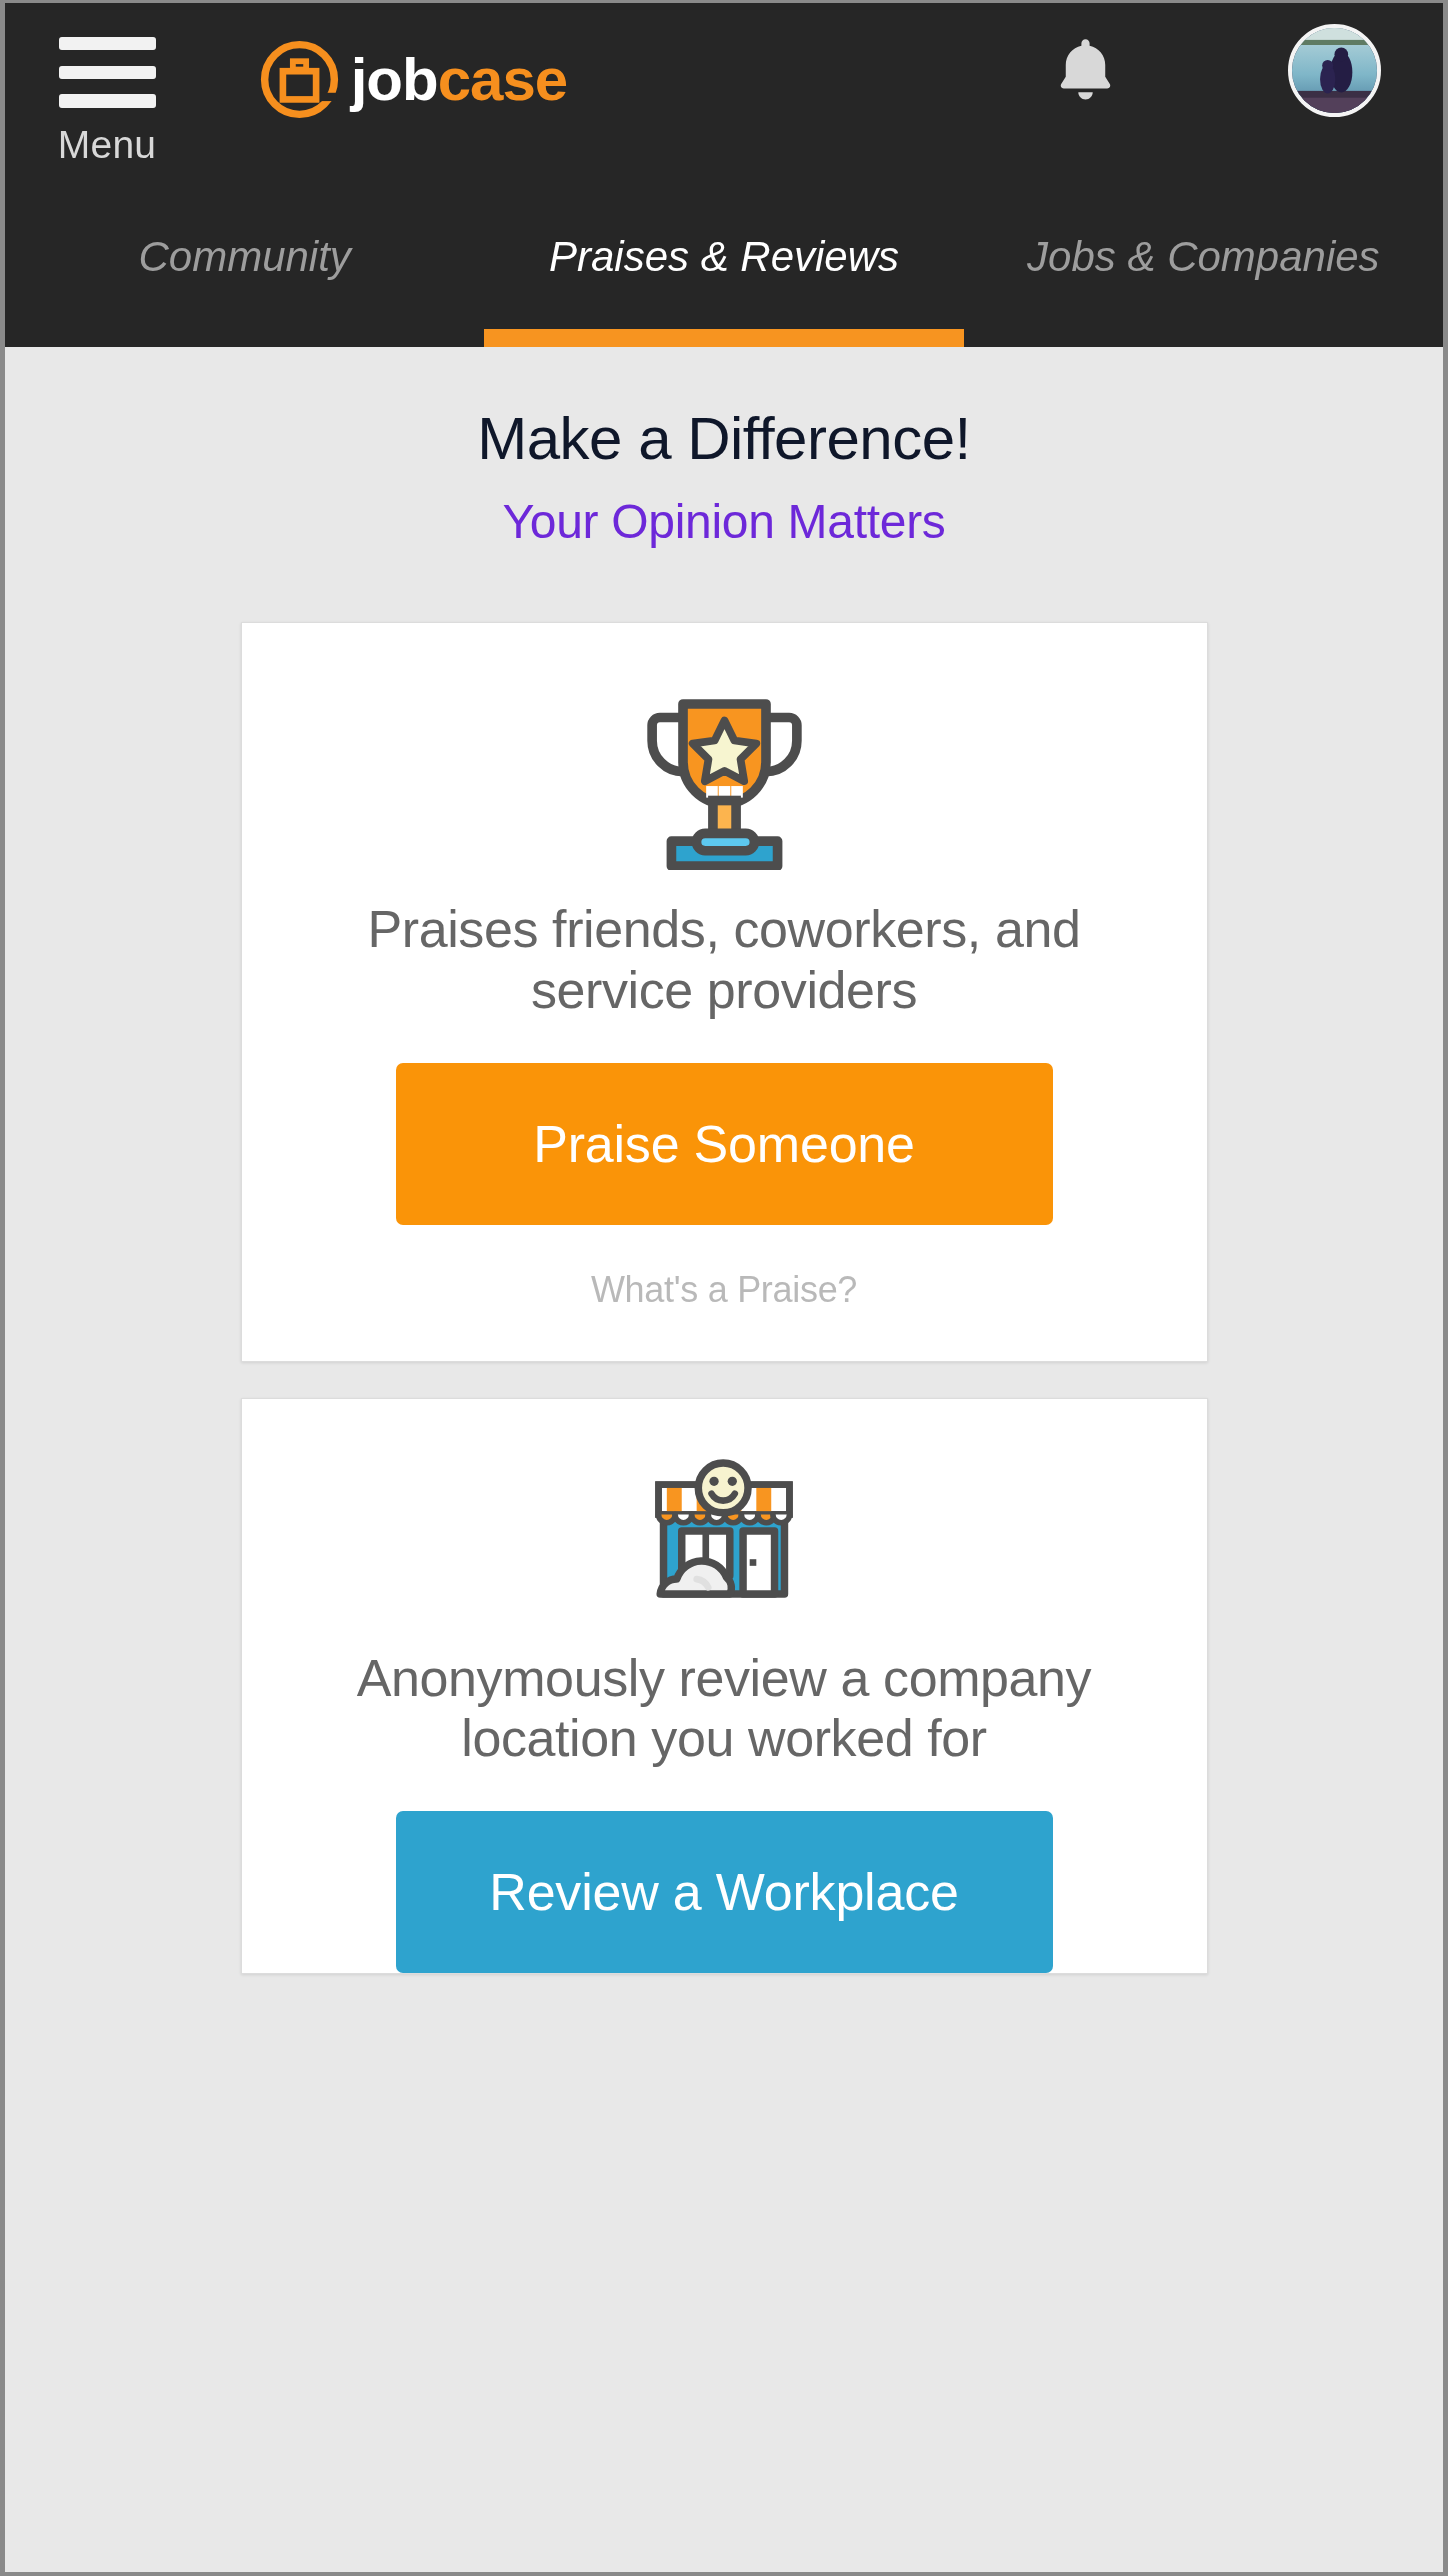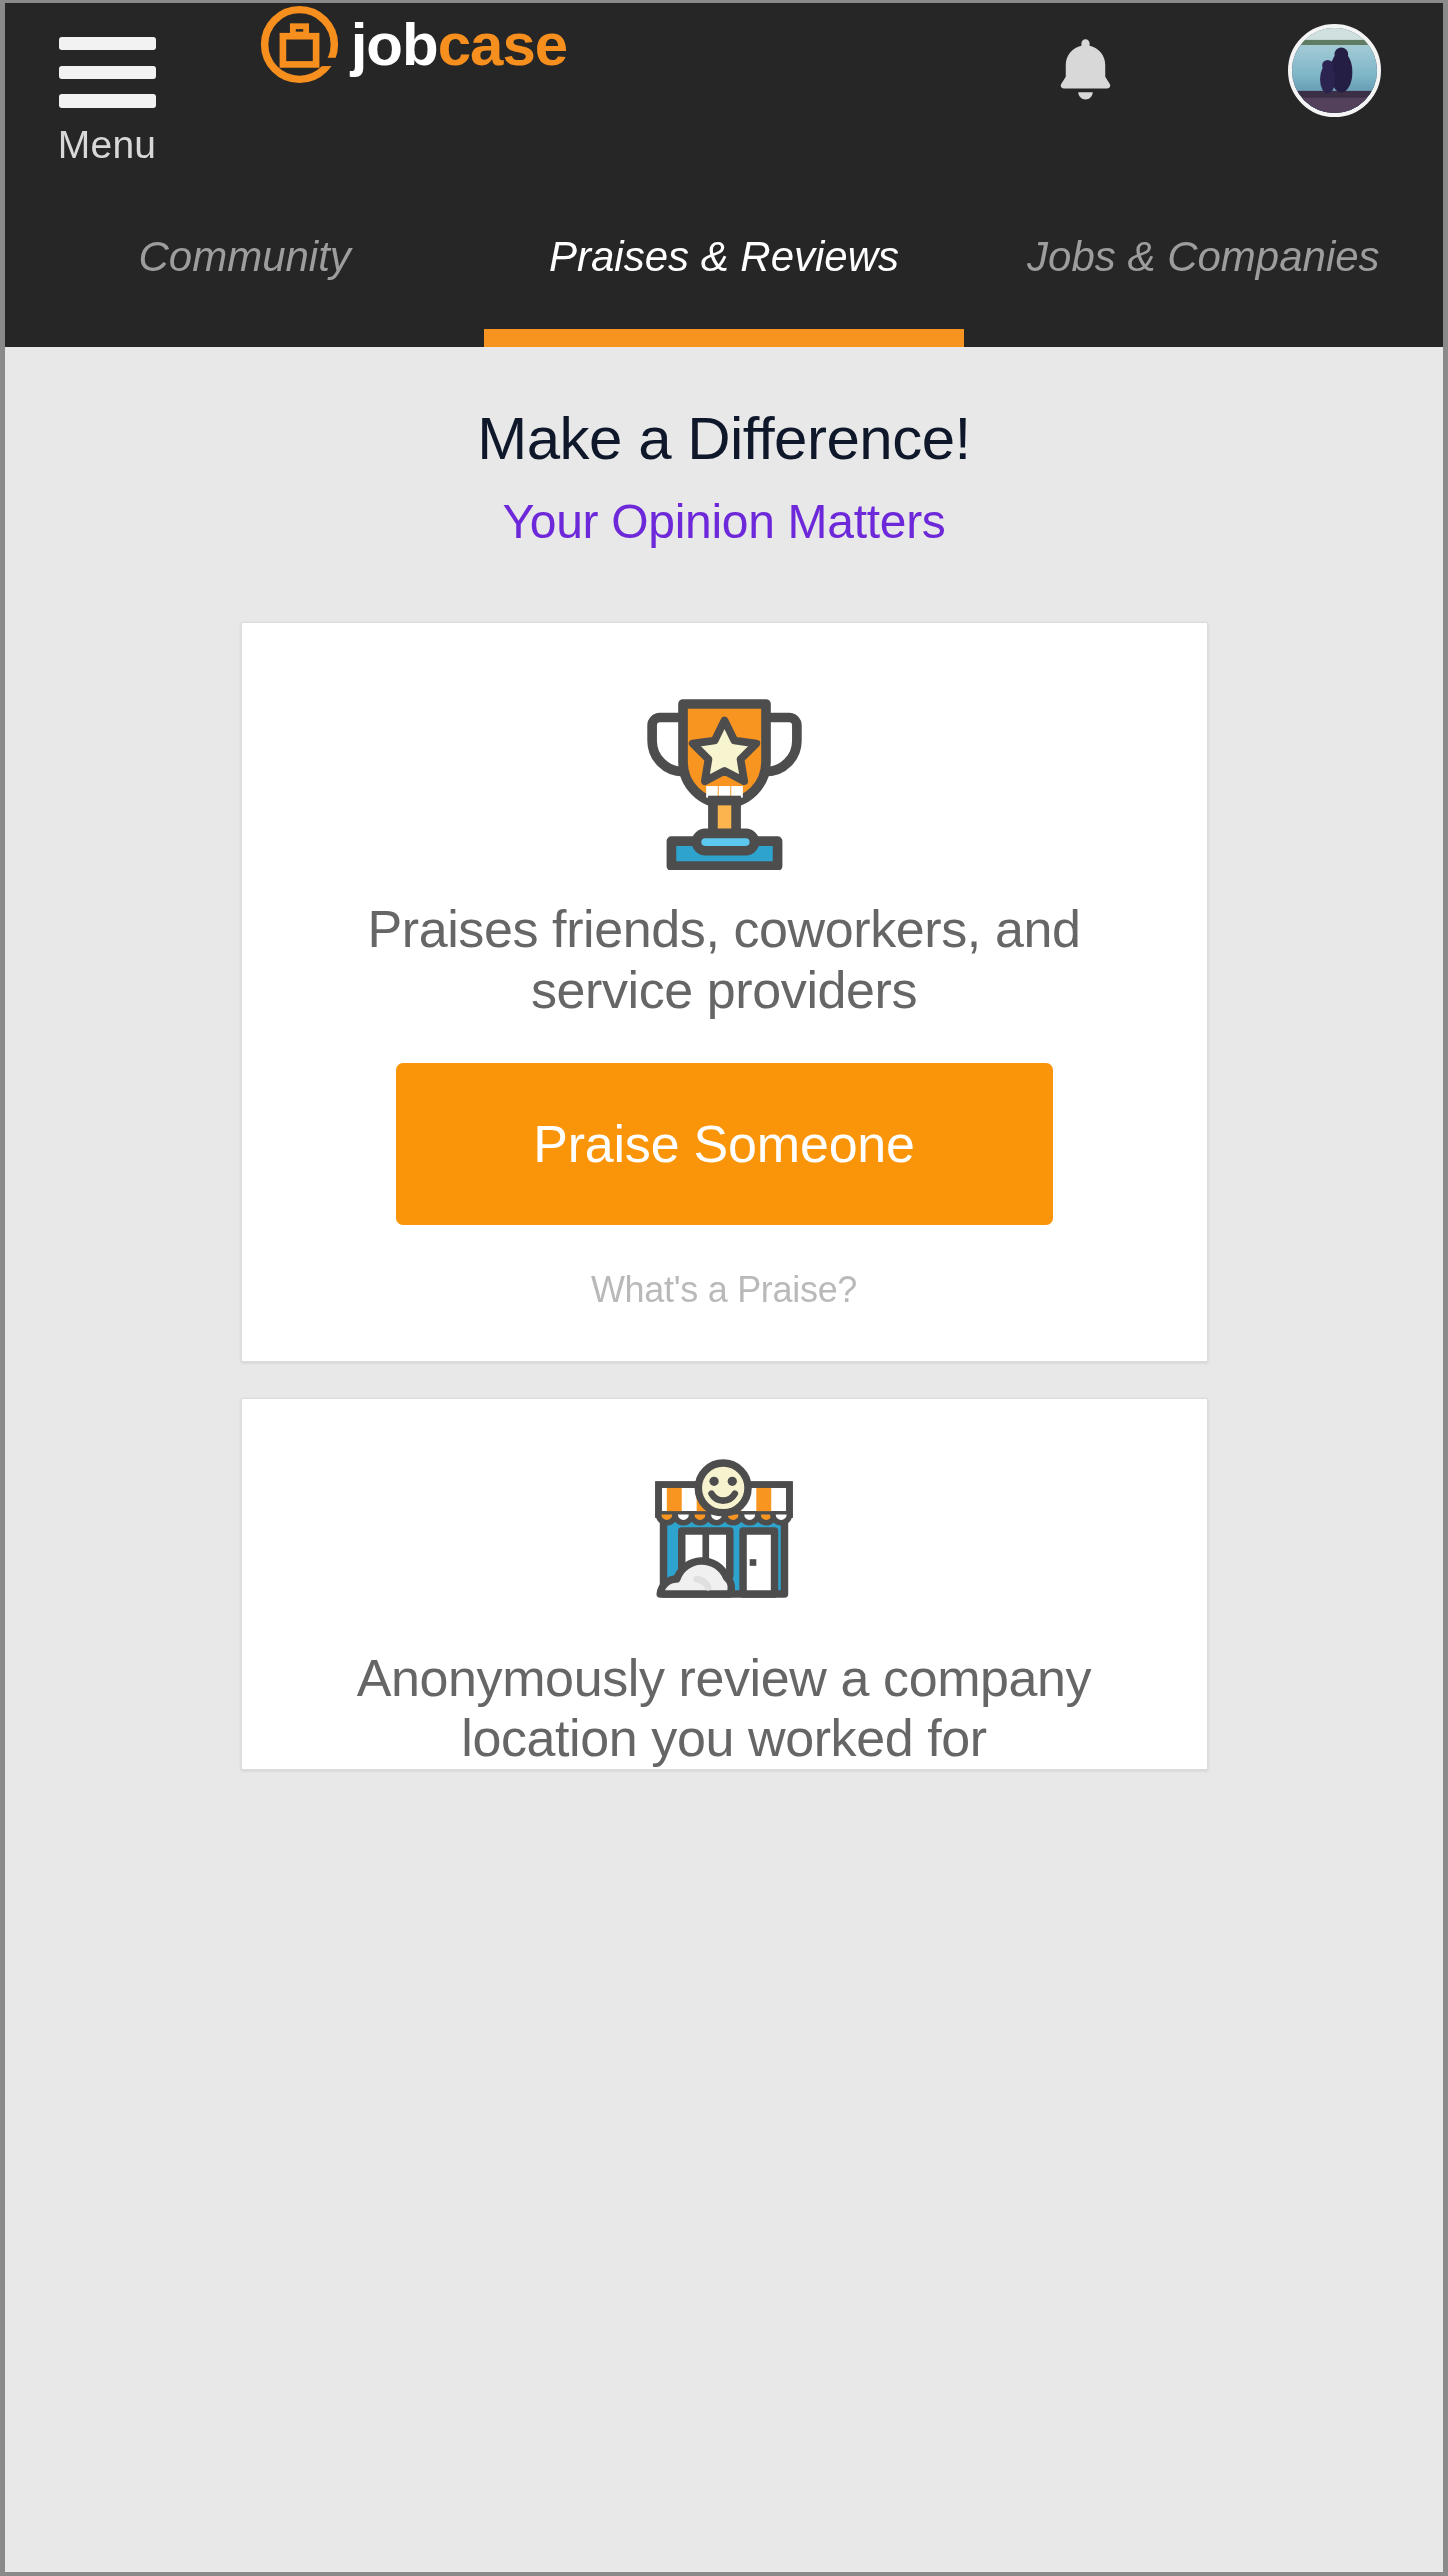--- a/index.html
+++ b/index.html
@@ -55,21 +55,21 @@
     color: #d8d8d8;
     font-size: 39px;
     letter-spacing: 0.2px;
     margin-top: 3.9px;
     font-family: "Liberation Sans", sans-serif;
   }
 
   .brand {
     position: absolute;
     left: 253px;
-    top: 0;
+    top: 35px;
     display: flex;
     align-items: center;
     cursor: pointer;
   }
   .brand-mark { width: 83px; height: 83px; display: block; }
   .brand-text {
     font-size: 60px;
     font-weight: bold;
     letter-spacing: -1px;
     margin-left: 9.7px;
@@ -349,16 +349,17 @@
       <circle cx="46.5" cy="17" r="2.8" fill="#4d4d4d"></circle>
       <circle cx="57.5" cy="17" r="2.8" fill="#4d4d4d"></circle>
       <path d="M45 24.5 a8 8 0 0 0 14 0" fill="none" stroke="#4d4d4d" stroke-width="4" stroke-linecap="round"></path>
 
       <path d="M14 85 a10 10 0 0 1 10 -9 a16 16 0 0 1 30 -1 a8 8 0 0 1 2 10 Z" fill="#f0f0f0" stroke="#4d4d4d" stroke-width="4.5" stroke-linejoin="round"></path>
       <path d="M36 76 a9 9 0 0 1 7 5" fill="none" stroke="#e0e0e0" stroke-width="4" stroke-linecap="round"></path>
     </svg>
 
     <div class="card-text">Anonymously review a company location you worked for</div>
 
+    <button class="cta" id="review-cta">Review a Workplace</button>
   </div>
 
 </div>
 
 
 </body></html>

